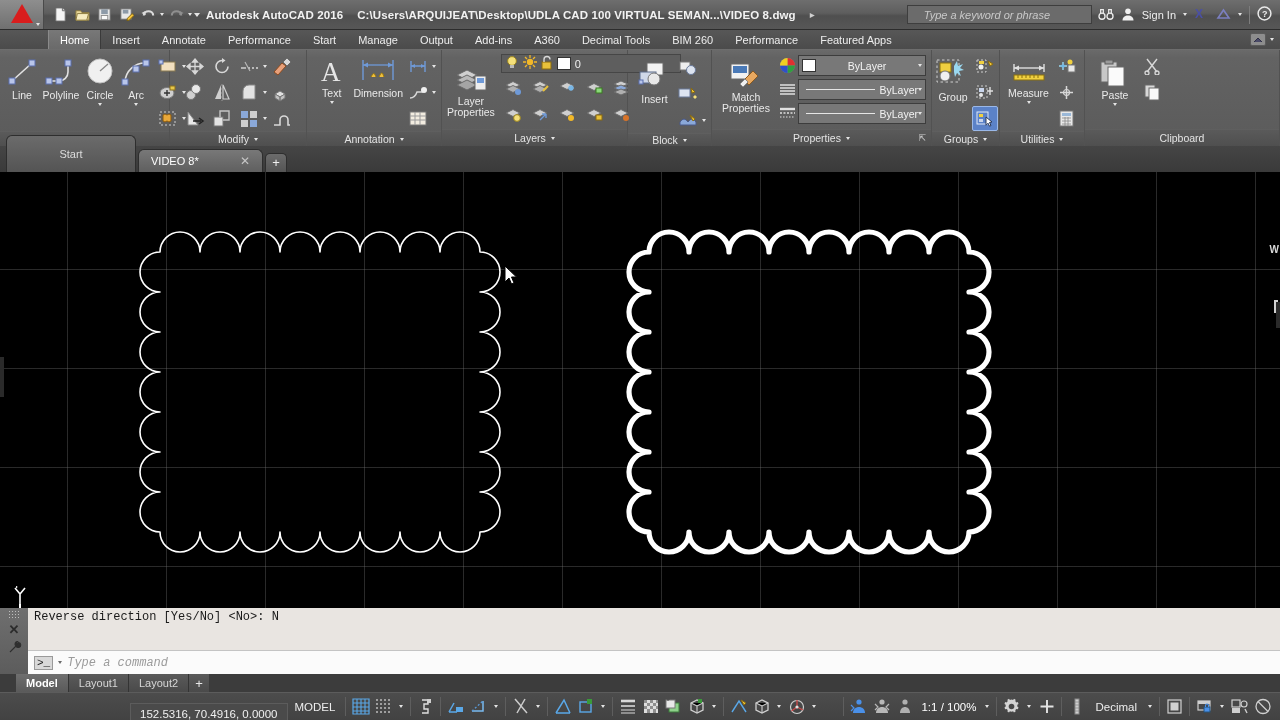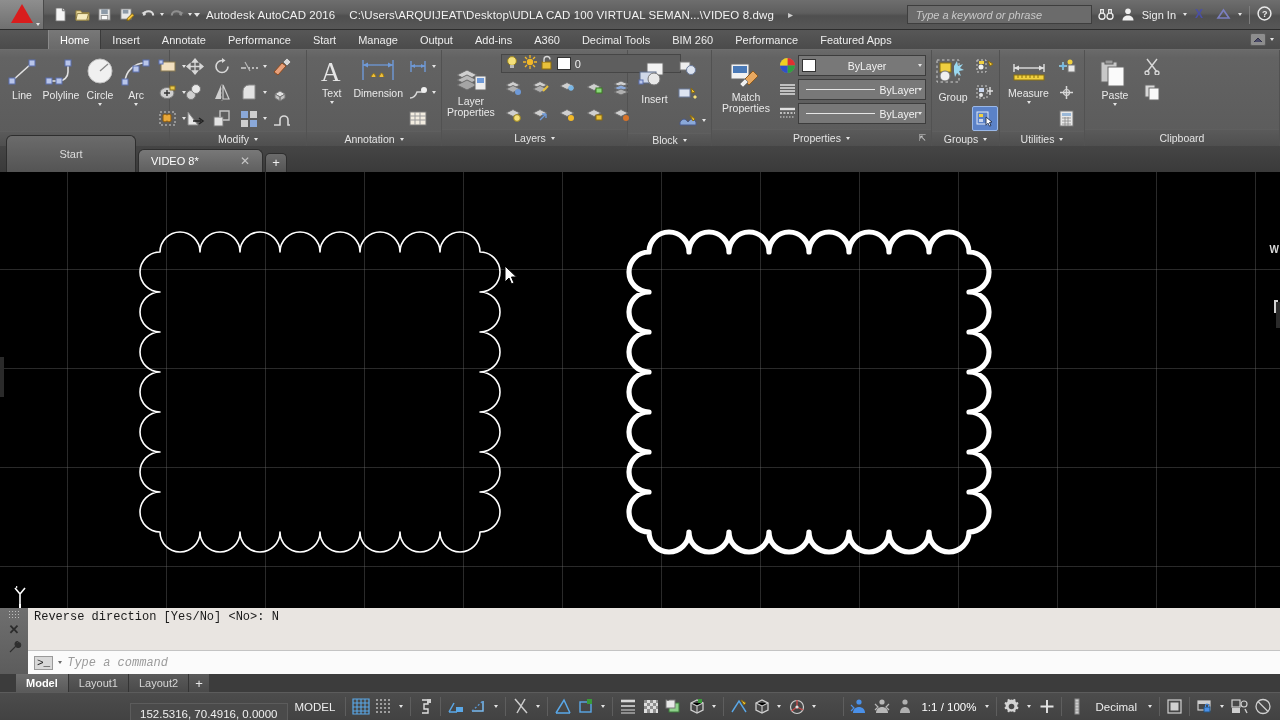--- a/index.html
+++ b/index.html
@@ -34,29 +34,29 @@
     width: 0; height: 0; border-left: 3px solid transparent; border-right: 3px solid transparent;
     border-top: 4px solid #e5e5e5; display: inline-block;
   }
   .caret.sm { border-left-width:2.5px; border-right-width:2.5px; border-top-width:3.5px; }
   .qat { display: flex; align-items: center; gap: 2px; padding: 0 6px; }
   .qat-btn {
     width: 20px; height: 20px; display: flex; align-items: center; justify-content: center;
     border-radius: 2px;
   }
   .title-text {
-    flex: 0 0 auto; color: #f2f2f2; font-size: 11.5px; font-weight: normal;
+    flex: 0 0 auto; color: #f2f2f2; font-size: 11.5px; font-weight: bold;
     white-space: nowrap; letter-spacing: .1px;
   }
   .title-path { margin-left: 14px; }
   .title-arrow { margin-left: 14px; color:#cfcfcf; font-size:10px; }
   .title-spacer { flex: 1 1 auto; }
   .searchbox {
     width: 185px; height: 19px; background: #6b6b6b; border: 1px solid #3e3e3e;
-    display: flex; align-items: center; padding: 0 8px; margin-right: 6px;
+    display: flex; align-items: center; padding: 0 16px; margin-right: 6px;
   }
   .searchbox span { color: #c9c9c9; font-style: italic; font-size: 11px; }
   .title-right { display: flex; align-items: center; gap: 7px; padding-right: 8px; }
   .signin { color: #f0f0f0; font-size: 11px; }
   .tb-sep { width:1px; height:18px; background:#7d7d7d; }
 
   
   .ribbontabs {
     position: absolute; top: 30px; left: 0; width: 1280px; height: 20px;
     background: linear-gradient(to bottom,#575757,#4b4b4b);

